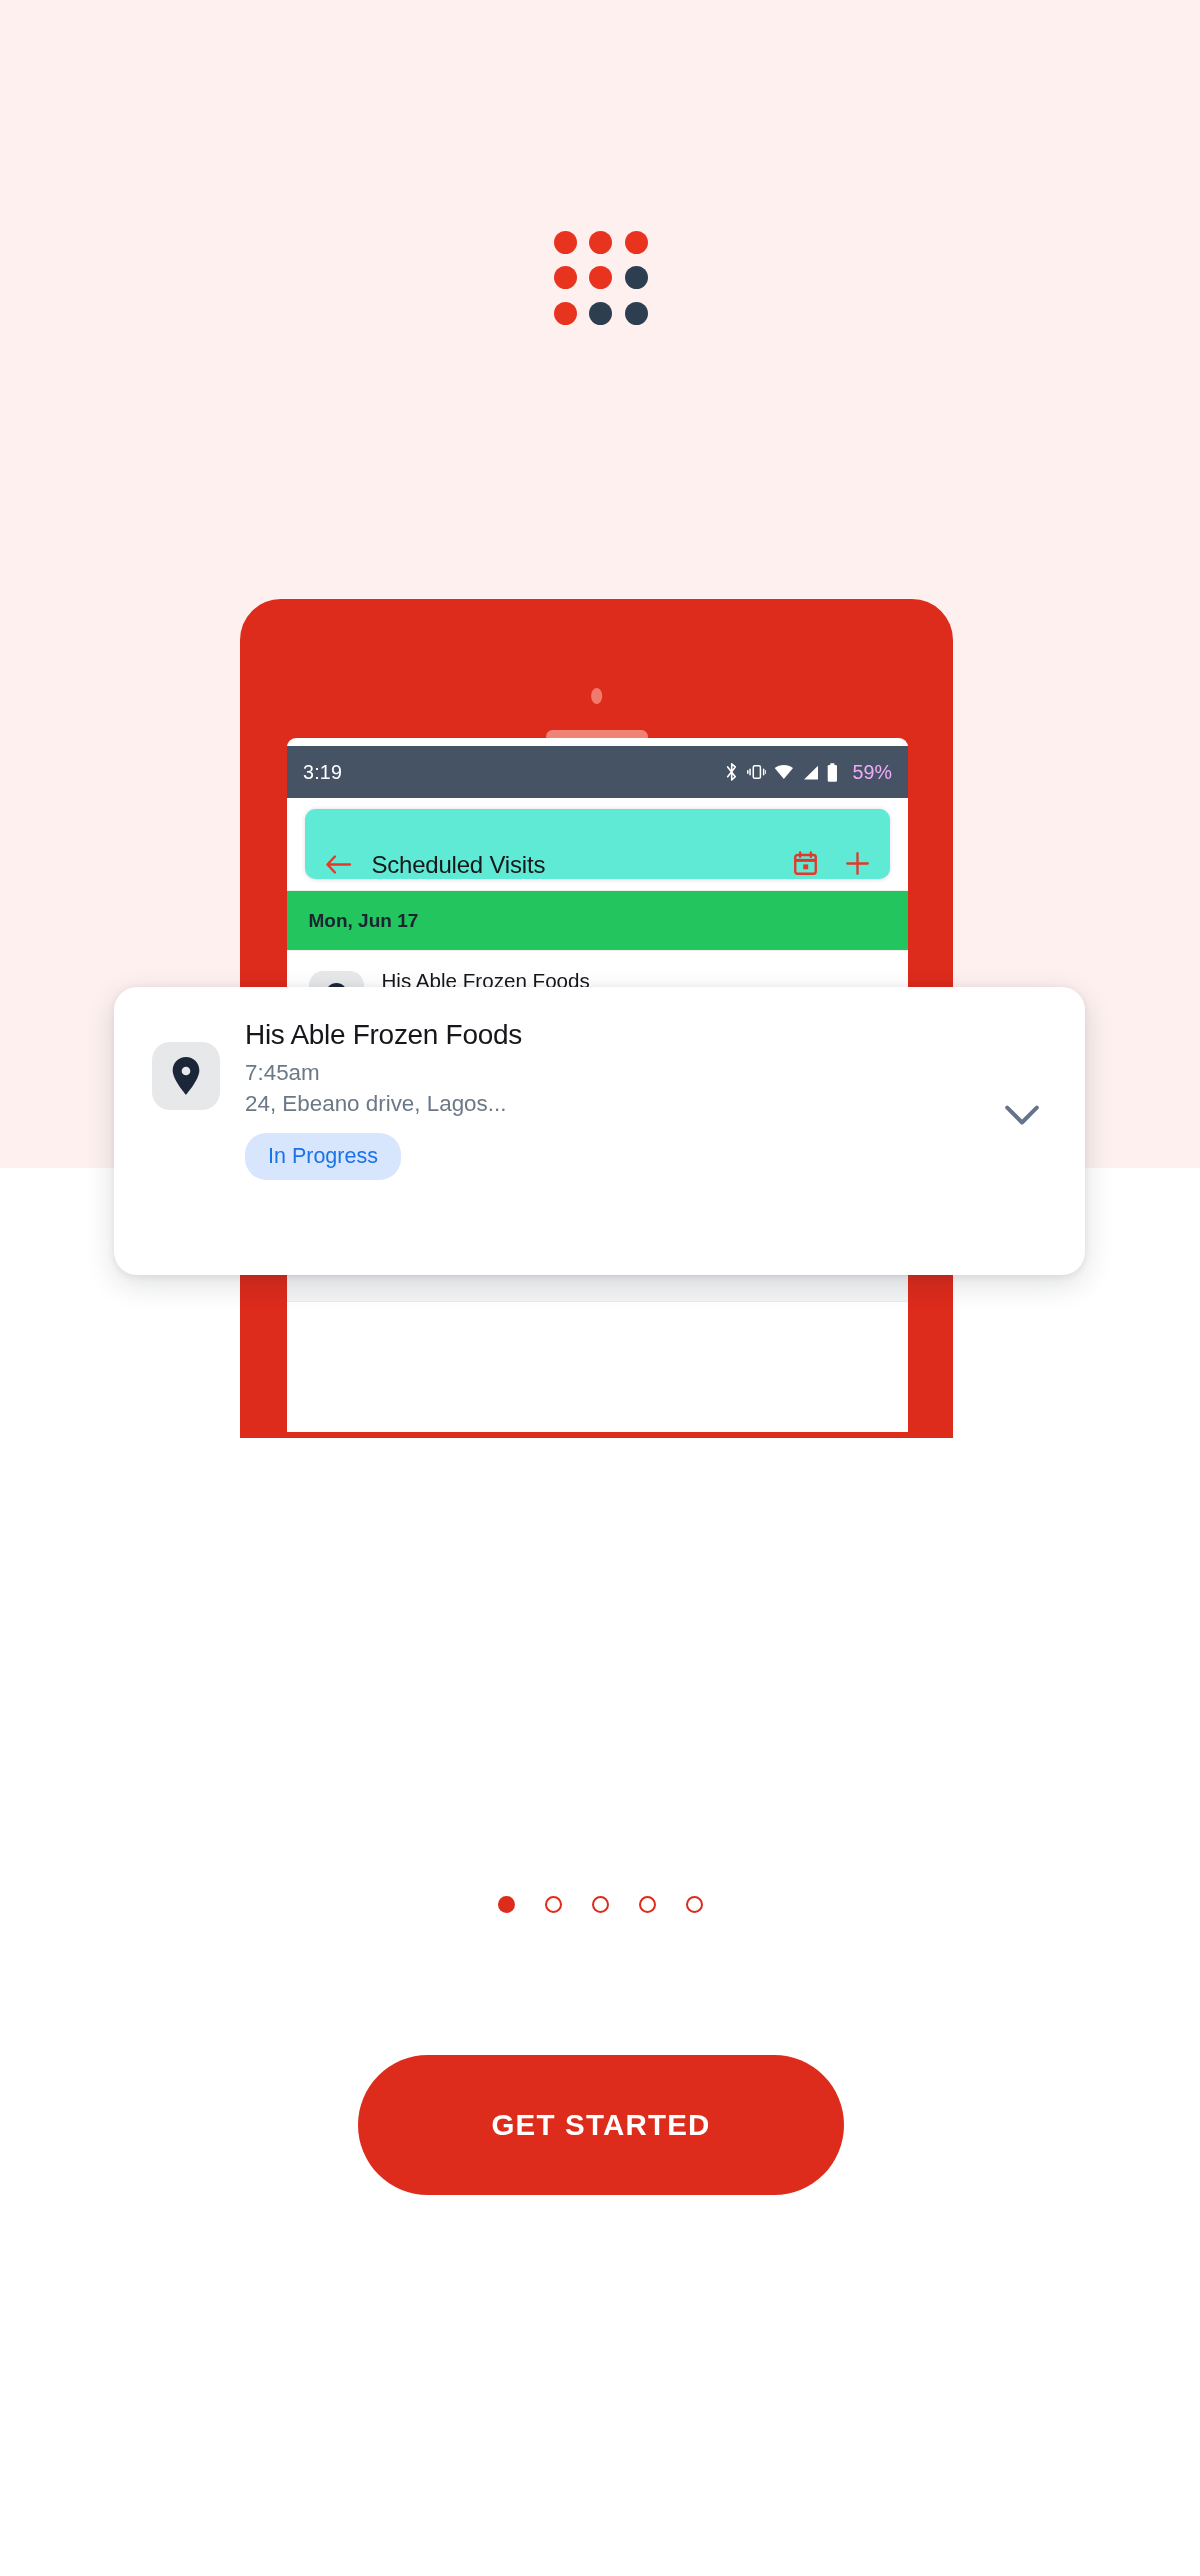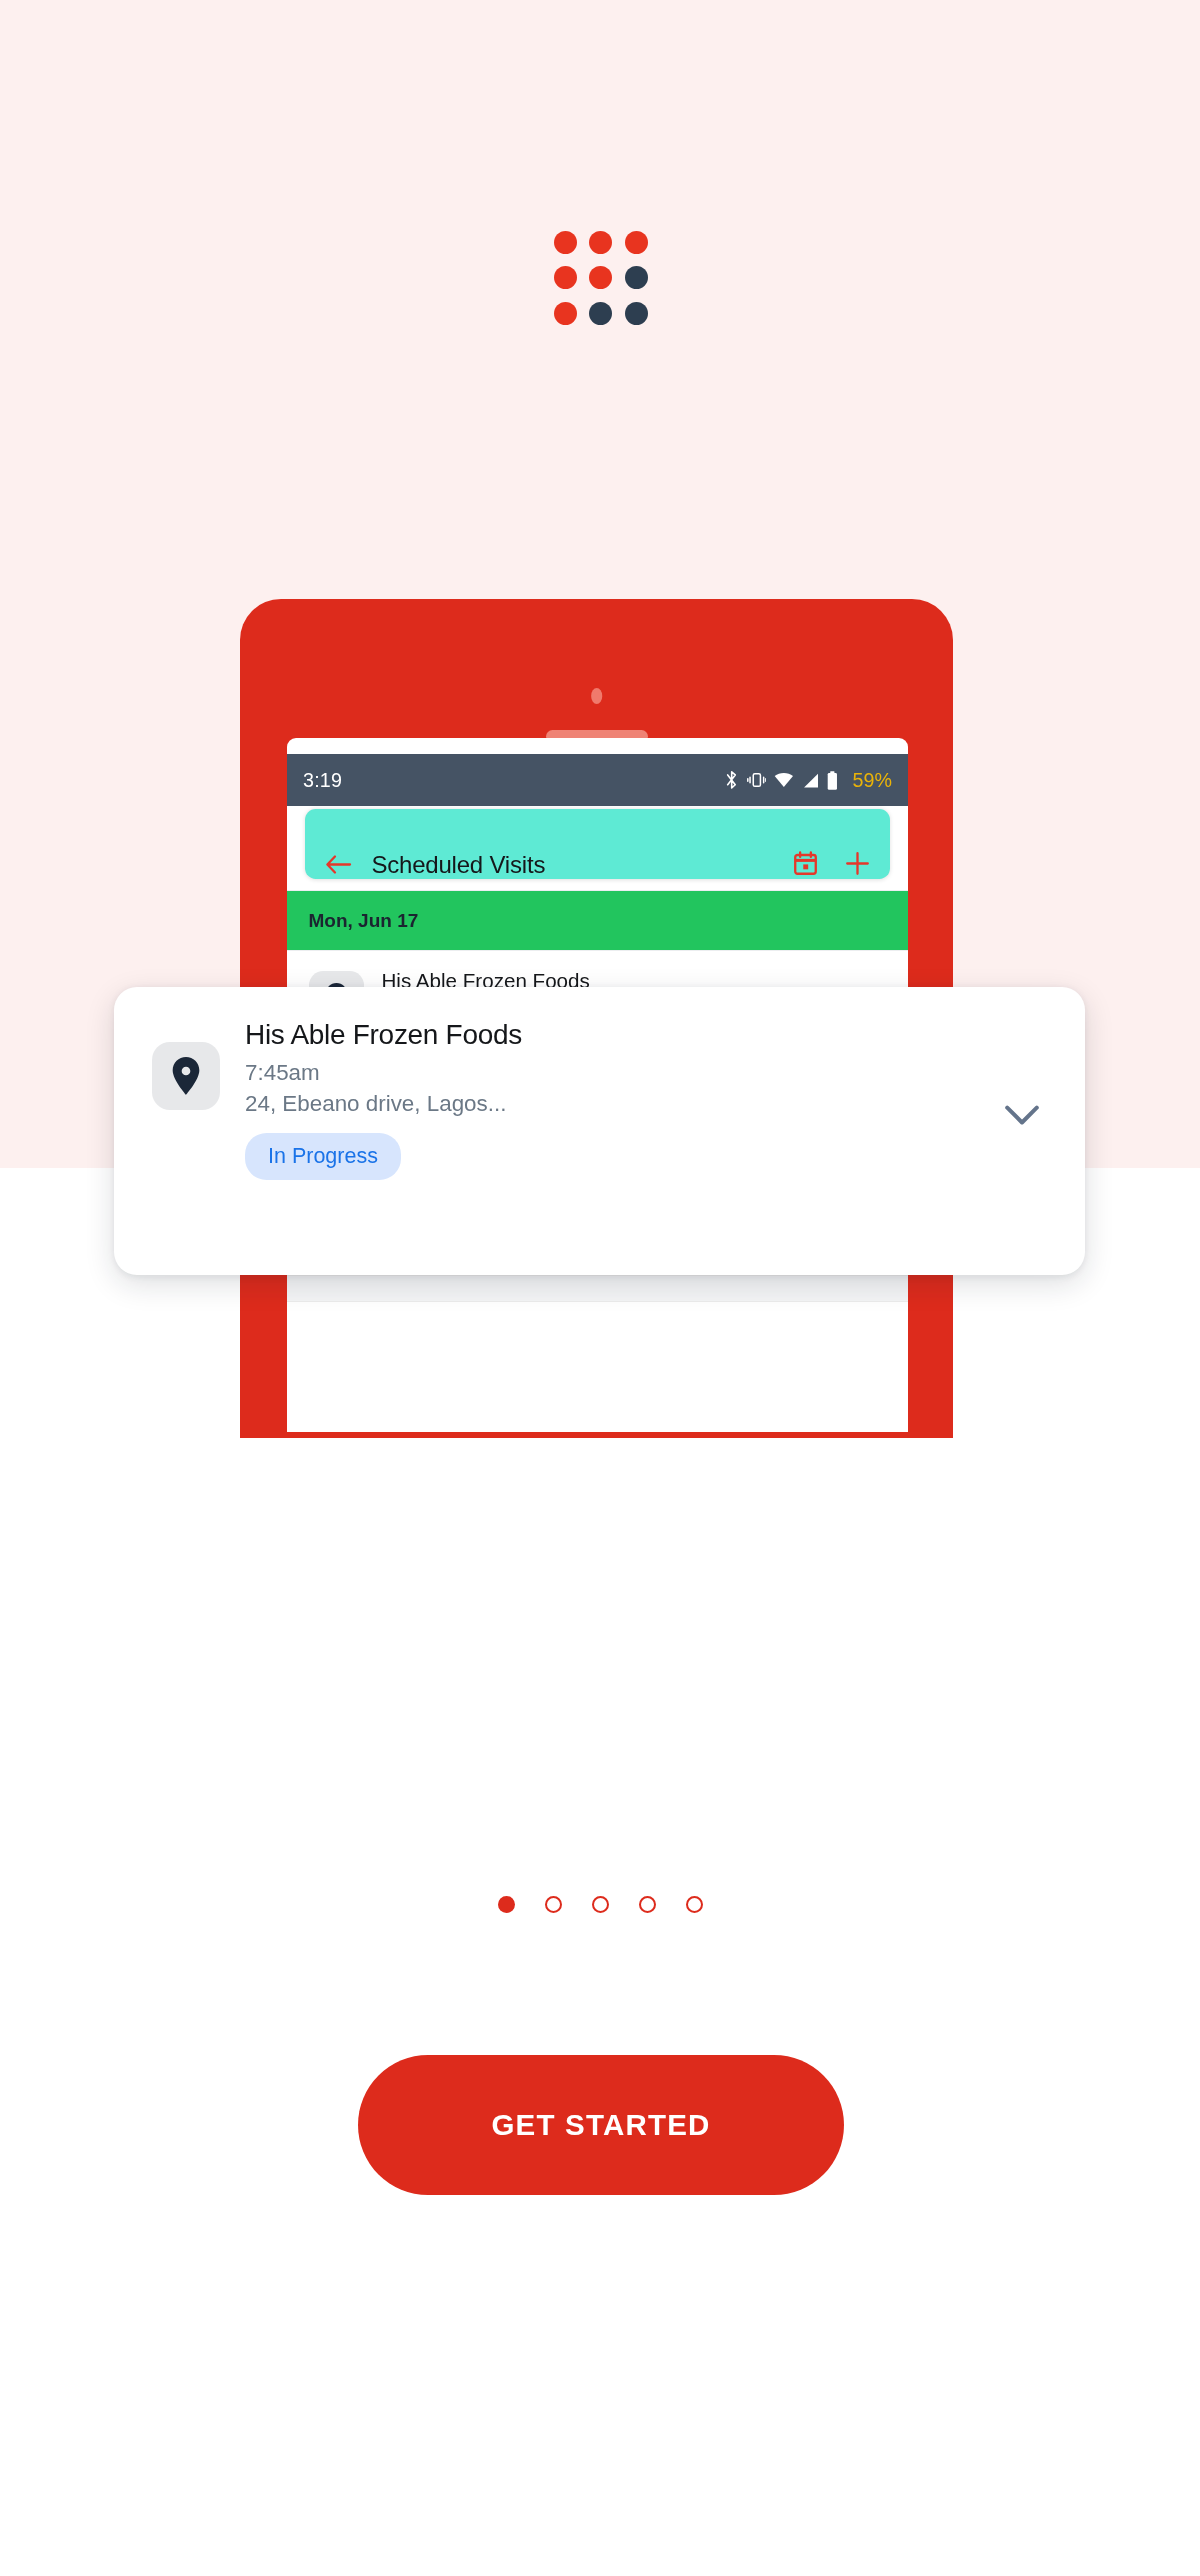--- a/index.html
+++ b/index.html
@@ -94,42 +94,42 @@
     height: 694px;
     background: #ffffff;
     border-top-left-radius: 9px;
     border-top-right-radius: 9px;
     overflow: hidden;
   }
 
   
   .status-bar {
     position: absolute;
-    left: 0; top: 16px;
+    left: 0; top: 8px;
     width: 621px;
     height: 52px;
     background: #455364;
     display: flex;
     align-items: center;
     justify-content: space-between;
     padding: 11px 16px;
   }
   .status-time {
     color: #ffffff;
     font-size: 19.7px;
     letter-spacing: 0.2px;
   }
   .status-icons {
     display: flex;
     align-items: center;
     gap: 8px;
   }
   .status-icons svg { display: block; }
   .status-batt-pct {
-    color: #eab308;
+    color: #f0abfc;
     font-size: 19.7px;
     margin-left: 7px;
   }
 
   
   .appbar {
     position: absolute;
     left: 18px;
     top: 71px;
     width: 585px;

